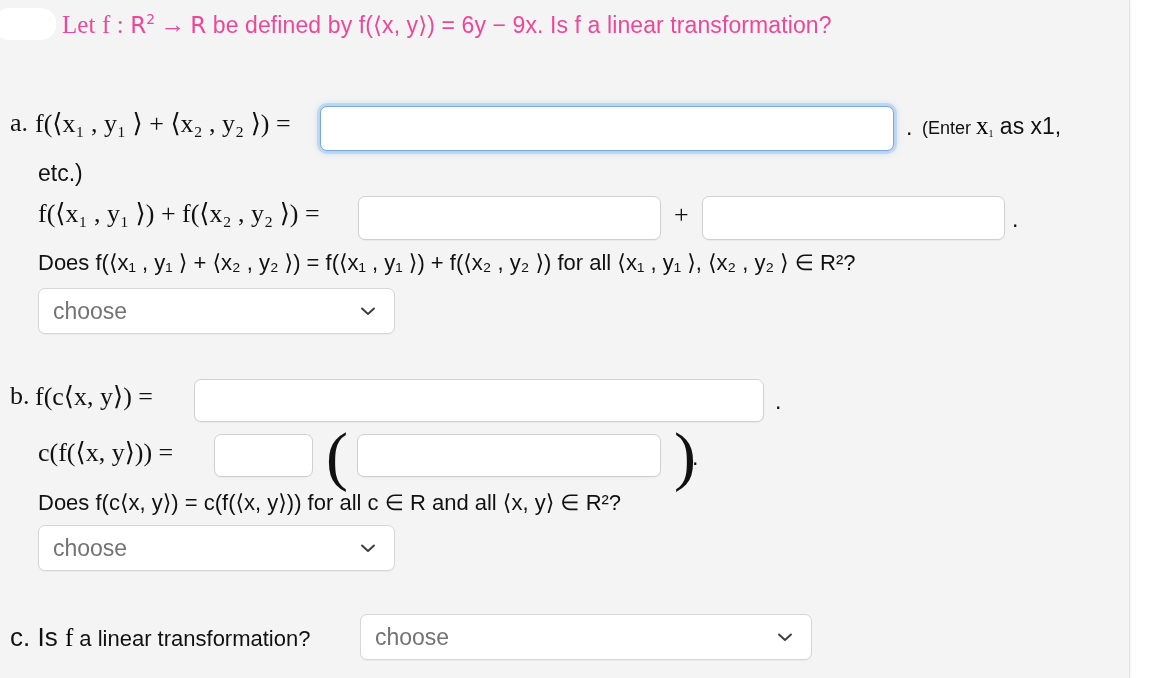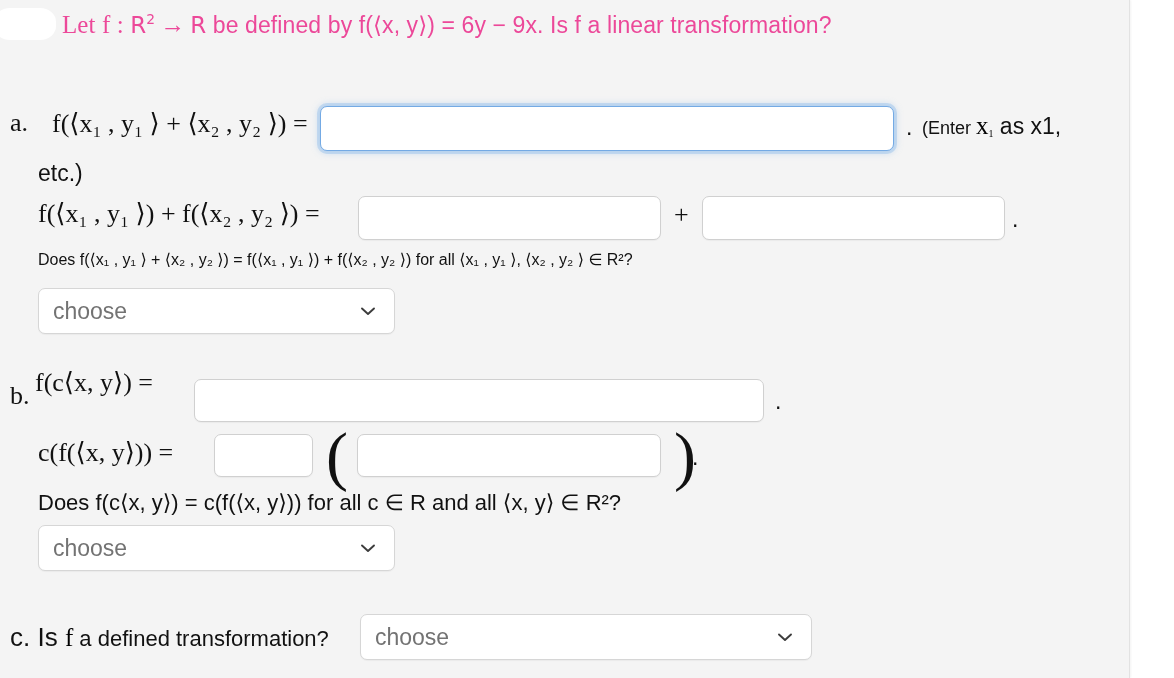--- a/index.html
+++ b/index.html
@@ -148,21 +148,21 @@
   <div class="content-pane"></div>
 
   <div class="redaction-blob"></div>
 
   <div class="prompt">
     <span class="mathf">Let f : </span><span class="bb">R</span><sup class="pw bb">2</sup><span class="mathf" style="padding:0 5px">→</span><span class="bb">R</span><span> be defined by f(⟨x, y⟩) = 6y − 9x. Is f  a linear transformation?</span>
   </div>
 
   <div class="row label-serif" style="left:10px; top:108px;">a.</div>
 
-  <div class="row label-serif" style="left:35px; top:108px;margin-left:17px;">f(⟨x₁ , y₁ ⟩ + ⟨x₂ , y₂ ⟩) =</div>
+  <div class="row label-serif" style="left:35px; top:108px;">f(⟨x₁ , y₁ ⟩ + ⟨x₂ , y₂ ⟩) =</div>
 
   <input class="txt focused" type="text" style="left: 320px; top: 106px; width: 574px; height: 45px;" value="">
 
   <div class="row label-sans" style="left:906px; top:114px; font-size:23px;">.</div>
 
   <div class="row" style="left:922px; top:112px;">
     <span class="label-sans" style="font-size:18px">(Enter </span><span class="mathf">x</span><sub class="sb mathf">1</sub><span class="label-sans" style="font-size:23px"> as x1,</span>
   </div>
 
   <div class="row label-sans" style="left:38px; top:160px; font-size:23px;">etc.)</div>
@@ -171,35 +171,35 @@
 
   <input class="txt" type="text" style="left: 358px; top: 196px; width: 303px; height: 44px;" value="">
 
   <div class="row label-serif" style="left:674px; top:200px;">+</div>
 
   <input class="txt" type="text" style="left: 702px; top: 196px; width: 303px; height: 44px;" value="">
 
   <div class="row label-sans" style="left:1012px; top:206px; font-size:23px;">.</div>
 
   <div class="row" style="left:38px; top:250px;">
-    <span class="label-sans" style="font-size:16px">Does f(⟨x₁ , y₁ ⟩ + ⟨x₂ , y₂ ⟩) = f(⟨x₁ , y₁ ⟩) + f(⟨x₂ , y₂ ⟩) for all ⟨x₁ , y₁ ⟩, ⟨x₂ , y₂ ⟩ ∈ R²?</span>
+    <span class="label-sans" style="font-size:22px">Does f(⟨x₁ , y₁ ⟩ + ⟨x₂ , y₂ ⟩) = f(⟨x₁ , y₁ ⟩) + f(⟨x₂ , y₂ ⟩) for all ⟨x₁ , y₁ ⟩, ⟨x₂ , y₂ ⟩ ∈ R²?</span>
   </div>
 
   <div class="sel-wrap" style="left:38px; top:288px; width:357px; height:46px;">
     <span class="sel-text">choose</span>
     <span class="chev">
       <svg viewBox="0 0 20 20" fill="none" stroke="#3c3c3c" stroke-width="1.9" stroke-linecap="round" stroke-linejoin="round">
         <path d="M4 7.5 L10 13 L16 7.5"></path>
       </svg>
     </span>
   </div>
 
   <div class="row label-serif" style="left:10px; top:381px;">b.</div>
 
-  <div class="row label-serif" style="left:35px; top:367px;">f(c⟨x, y⟩) =</div>
+  <div class="row label-serif" style="left:35px; top:381px;">f(c⟨x, y⟩) =</div>
 
   <input class="txt" type="text" style="left: 194px; top: 379px; width: 570px; height: 43px;" value="">
 
   <div class="row label-sans" style="left:775px; top:388px; font-size:23px;">.</div>
 
   <div class="row label-serif" style="left:38px; top:437px;">c(f(⟨x, y⟩)) =</div>
 
   <input class="txt" type="text" style="left: 214px; top: 434px; width: 99px; height: 43px;" value="">
 
   <div class="bigparen" style="left:326px; top:423px; font-size:66px;">(</div>
@@ -217,21 +217,21 @@
   <div class="sel-wrap" style="left:38px; top:525px; width:357px; height:46px;">
     <span class="sel-text">choose</span>
     <span class="chev">
       <svg viewBox="0 0 20 20" fill="none" stroke="#3c3c3c" stroke-width="1.9" stroke-linecap="round" stroke-linejoin="round">
         <path d="M4 7.5 L10 13 L16 7.5"></path>
       </svg>
     </span>
   </div>
 
   <div class="row" style="left:10px; top:622px;">
-    <span class="label-sans" style="font-size:26px">c. Is </span><span class="mathf">f</span><span class="label-sans" style="font-size:22px"> a defined transformation?</span>
+    <span class="label-sans" style="font-size:26px">c. Is </span><span class="mathf">f</span><span class="label-sans" style="font-size:22px"> a linear transformation?</span>
   </div>
 
   <div class="sel-wrap" style="left:360px; top:614px; width:452px; height:46px;">
     <span class="sel-text">choose</span>
     <span class="chev">
       <svg viewBox="0 0 20 20" fill="none" stroke="#3c3c3c" stroke-width="1.9" stroke-linecap="round" stroke-linejoin="round">
         <path d="M4 7.5 L10 13 L16 7.5"></path>
       </svg>
     </span>
   </div>

